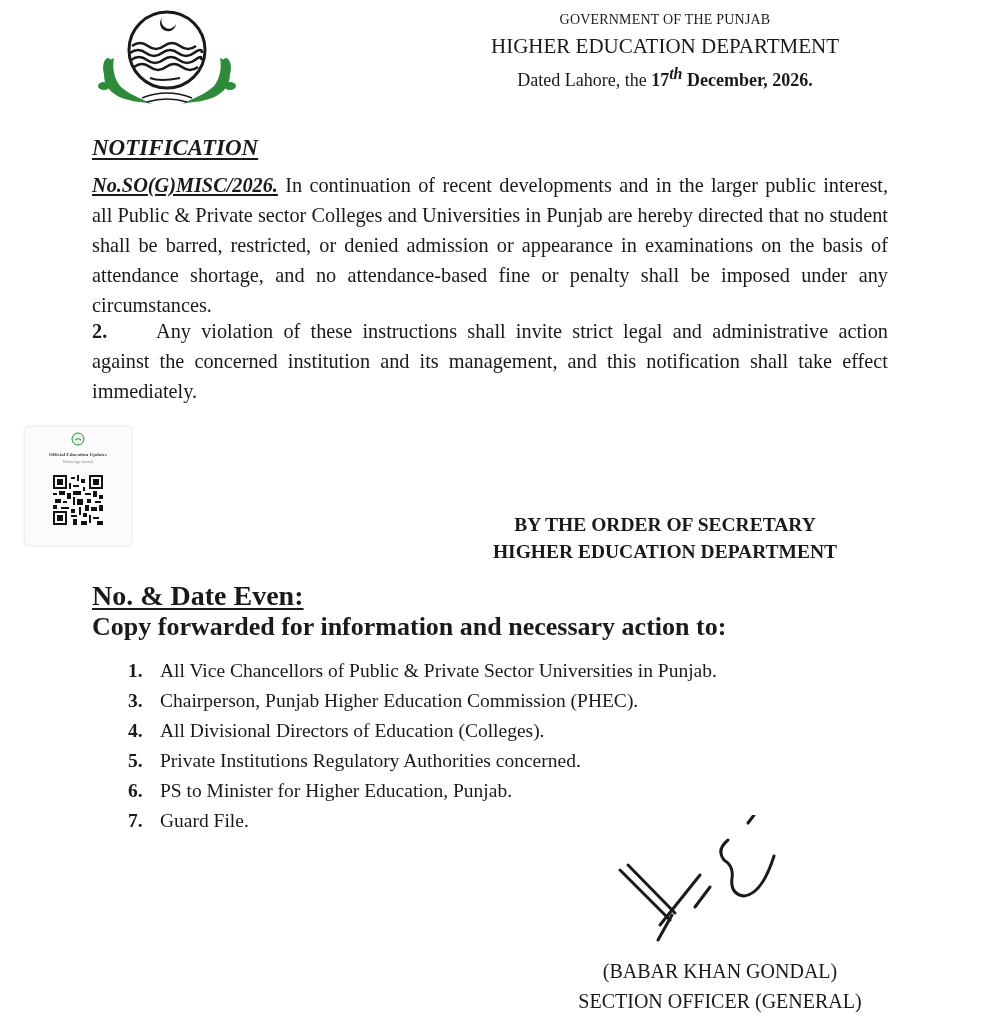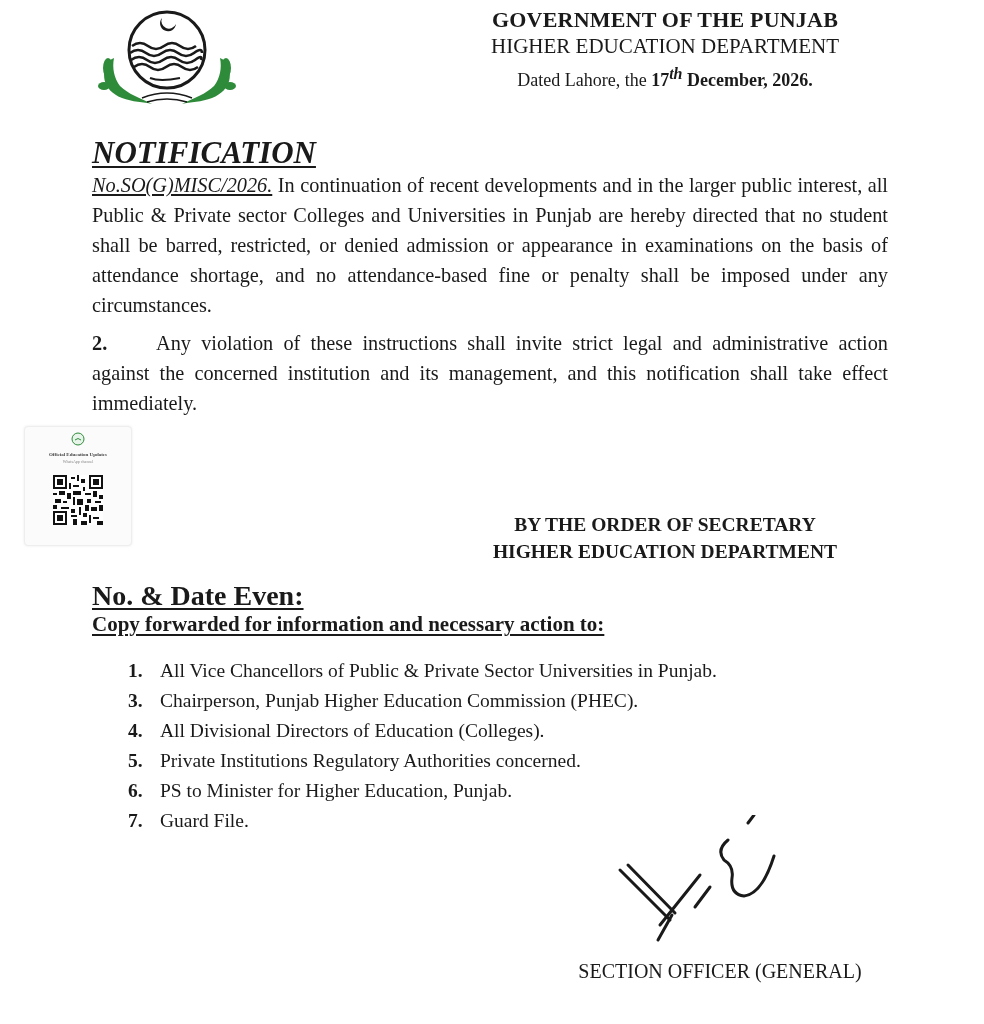--- a/index.html
+++ b/index.html
@@ -3,41 +3,41 @@
 <meta charset="utf-8">
 <style>
   html, body { margin:0; padding:0; }
   body {
     width:984px; height:1024px; background:#ffffff; position:relative; overflow:hidden;
     font-family:"Liberation Serif", "DejaVu Serif", serif; color:#1a1a1a;
   }
   .abs { position:absolute; }
   .logo { left:92px; top:2px; width:150px; height:112px; }
   .header { left:455px; top:6px; width:420px; text-align:center; }
-  .header .l1 { font-size:22px; font-weight:bold; letter-spacing:0.2px; line-height:27px; }
+  .header .l1 { font-size:14px; font-weight:normal; letter-spacing:0.2px; line-height:27px; }
   .header .l2 { font-size:21px; line-height:27px; }
   .header .l3 { font-size:18px; line-height:27px; }
   .header .l3 b { font-weight:bold; }
   .header sup { font-size:16px; font-weight:bold;font-style:italic; }
-  .notif-title { left:92px; top:135px; font-size:31px; font-weight:bold; font-style:italic;
+  .notif-title { left:92px; top:135px; font-size:23px; font-weight:bold; font-style:italic;
     text-decoration:underline; text-decoration-thickness:2px; text-underline-offset:3px; }
   .para { left:92px; width:796px; font-size:20.3px; line-height:30px; text-align:justify; }
   .para1 { top:170px; }
-  .para2 { top:328px; }
-  .ref { font-weight:normal; font-style:italic; text-decoration:underline; }
+  .para2 { top:316px; }
+  .ref { font-weight:bold; font-style:italic; text-decoration:underline; }
   .pnum { font-weight:bold; display:inline-block; width:64px; }
   .qr-card { left:24px; top:426px; width:106px; height:118px; background:#fbfbfb;
     border:1px solid #eeeeee; border-radius:4px; box-shadow:0 0 3px rgba(0,0,0,0.08); }
   .qr-card .emb { position:absolute; left:46px; top:5px; width:14px; height:14px; }
   .qr-card .t1 { position:absolute; left:0; width:106px; top:25px; text-align:center; font-size:5px; font-weight:bold; color:#444; }
   .qr-card .t2 { position:absolute; left:0; width:106px; top:32px; text-align:center; font-size:4px; color:#888; }
   .qr-card .qr { position:absolute; left:28px; top:48px; width:50px; height:50px; }
   .order { left:440px; top:483px; width:450px; text-align:center; font-size:19.5px; font-weight:bold; line-height:27px;margin-top:28px; }
   .even { left:92px; top:580px; font-size:28px; font-weight:bold; text-decoration:underline; text-underline-offset:3px; }
-  .copy { left:92px; top:612px; font-size:21px; font-weight:bold; text-decoration:underline; text-underline-offset:3px; }
+  .copy { left:92px; top:612px; font-size:26px; font-weight:bold; text-underline-offset:3px; }
   .list { left:120px; top:648px; margin:8px; padding:0; list-style:none; font-size:19.5px; line-height:30px; }
   .list li .n { display:inline-block; width:32px; font-weight:bold; }
   .sig { left:600px; top:815px; width:220px; height:130px; }
   .signame { left:520px; top:956px; width:400px; text-align:center; font-size:20px; line-height:30px; }
 </style>
 </head>
 <body>
 
 <div class="abs logo">
   <svg width="150" height="112" viewBox="0 0 150 112">
@@ -154,14 +154,15 @@
       <path d="M60 110 L100 60"></path>
       <path d="M58 125 L72 100"></path>
       <path d="M95 92 L110 72"></path>
       <path d="M128 25 q-12 10 -4 20 q10 6 8 18 q-2 16 12 18 q18 -2 30 -40"></path>
       <path d="M148 8 l6 -8"></path>
     </g>
   </svg>
 </div>
 
 <div class="abs signame">
+  <div>(BABAR KHAN GONDAL)</div>
   <div>SECTION OFFICER (GENERAL)</div>
 </div>
 
 </body></html>

